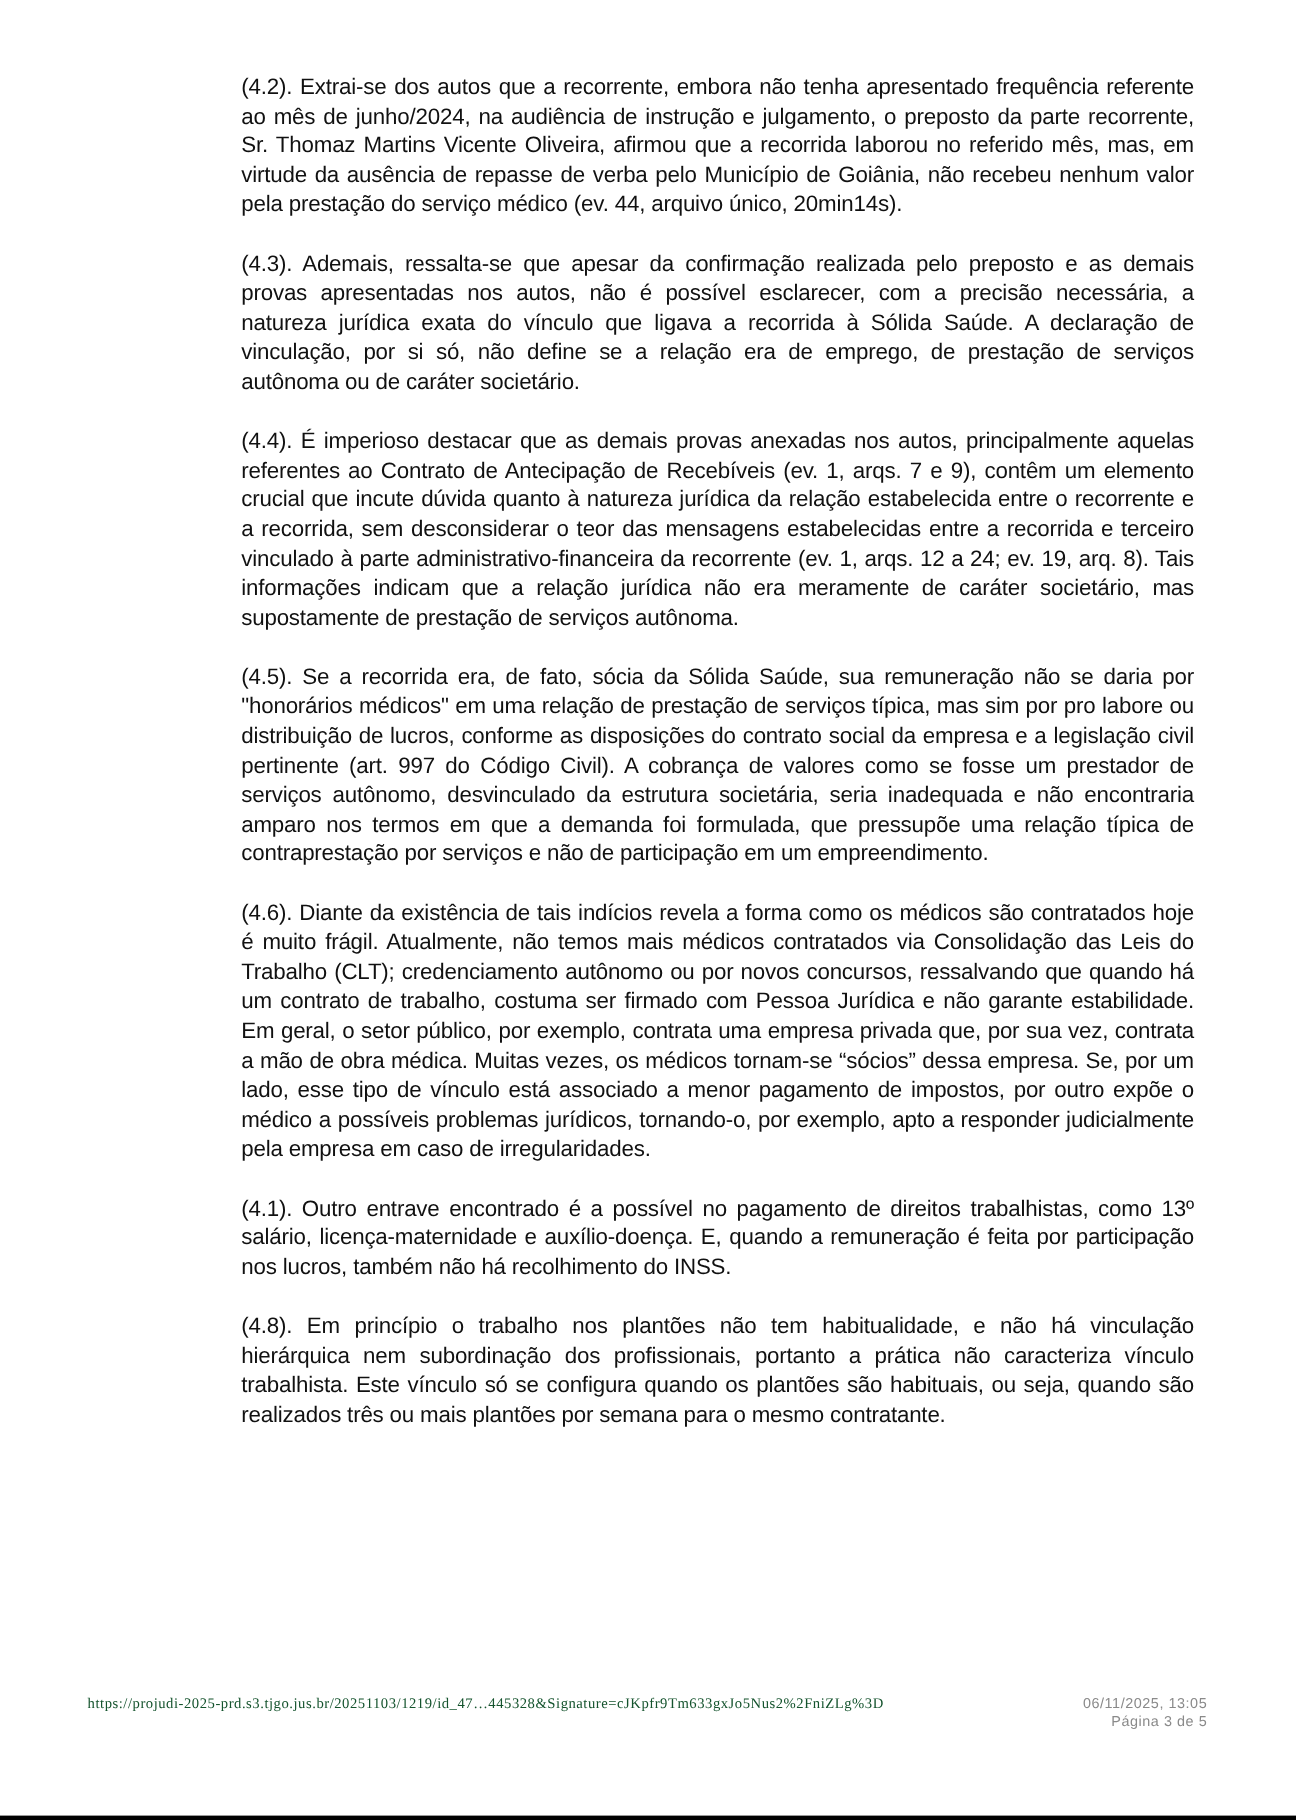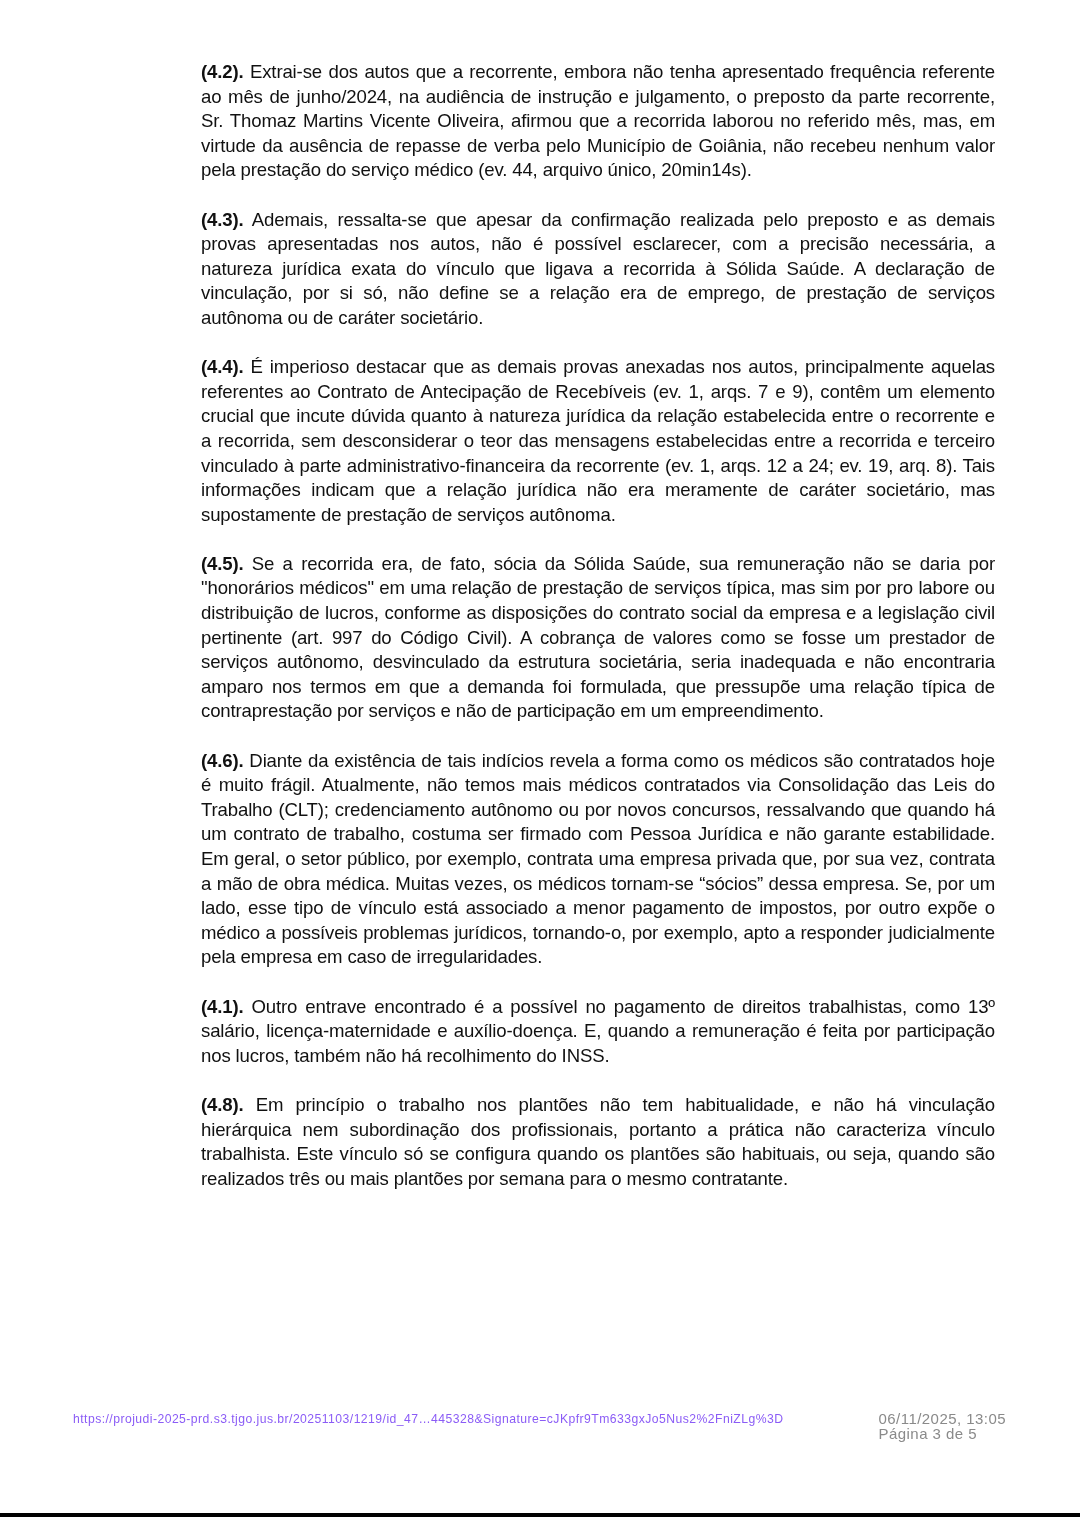--- a/index.html
+++ b/index.html
@@ -23,39 +23,40 @@
     }
     .para {
       margin: 0 0 24.6px 0;
       font-size: 18.6px;
       line-height: 24.6px;
       text-align: justify;
       text-justify: inter-word;
       letter-spacing: -0.15px;
     }
     .para .num {
-      font-weight: bold;
+      font-weight: normal;
     }
     .footer-url {
       position: absolute;
       left: 73px;
       top: 1412px;
       font-size: 12.2px;
-      color: #8b5cf6;
+      color: #14532d;
       letter-spacing: 0.45px;
       white-space: nowrap;
+      font-family: Liberation Serif, serif;
     }
     .footer-right {
       position: absolute;
       right: 74px;
       top: 1412px;
-      font-size: 15px;
+      font-size: 12px;
       color: #8a8a8a;
       letter-spacing: 0.45px;
-      text-align: left;
+      text-align: right;
       line-height: 14.5px;
     }
     .bottom-bar {
       position: absolute;
       left: 0;
       bottom: 0;
       width: 1080px;
       height: 4px;
       background: #000000;
     }

